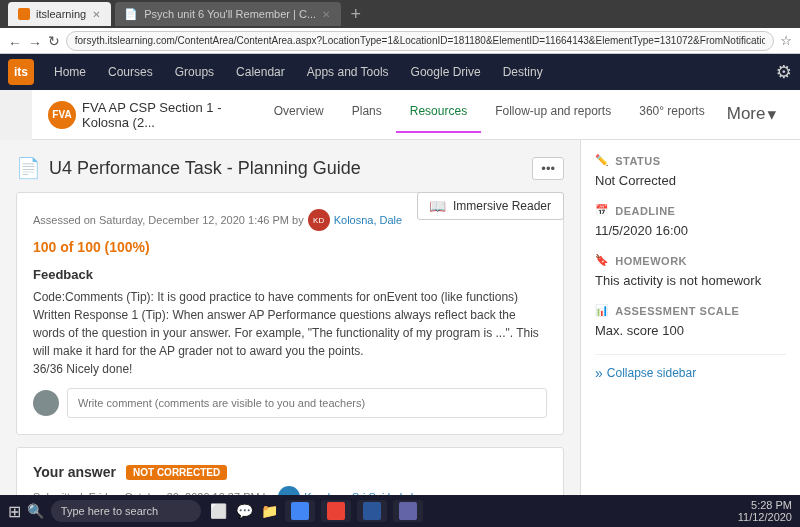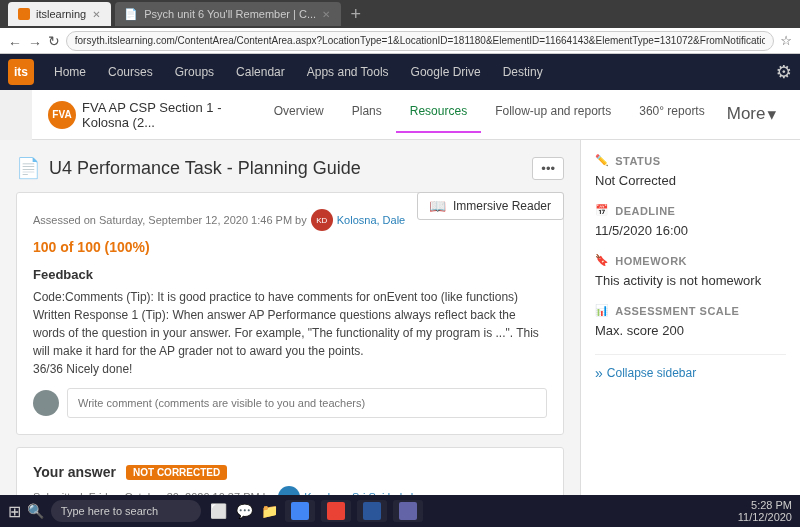--- a/index.html
+++ b/index.html
@@ -153,21 +153,21 @@
 
     <div style="text-align:right; margin-bottom:12px;">
       <button class="immersive-btn">
         <span class="book-icon">📖</span>
         <span>Immersive Reader</span>
       </button>
     </div>
 
     <div class="section-box">
       <div class="assessed-text">
-        <span>Assessed on Saturday, September 12, 2020 1:46 PM by</span>
+        <span>Assessed on Saturday, December 12, 2020 1:46 PM by</span>
         <span class="user-avatar-sm">KD</span>
         <a class="user-link">Kolosna, Dale</a>
       </div>
       <div class="score-value">100 of 100 (100%)</div>
 
       <div class="feedback-label">Feedback</div>
       <div class="feedback-text" style="white-space: pre-line;">Code:Comments (Tip): It is good practice to have comments for onEvent too (like functions)
 Written Response 1 (Tip): When answer AP Performance questions always reflect back the words of the question in your answer. For example, "The functionality of my program is ...". This will make it hard for the AP grader not to award you the points.
 36/36 Nicely done!</div>
 
@@ -216,21 +216,21 @@
         <span>HOMEWORK</span>
       </div>
       <div class="sidebar-value">This activity is not homework</div>
     </div>
 
     <div class="sidebar-section">
       <div class="sidebar-section-title">
         <span>📊</span>
         <span>ASSESSMENT SCALE</span>
       </div>
-      <div class="sidebar-value">Max. score 200</div>
+      <div class="sidebar-value">Max. score 100</div>
     </div>
 
     <div class="collapse-sidebar">
       <span class="collapse-icon">»</span>
       <span>Collapse sidebar</span>
     </div>
 
   </div>
 
 </div>

